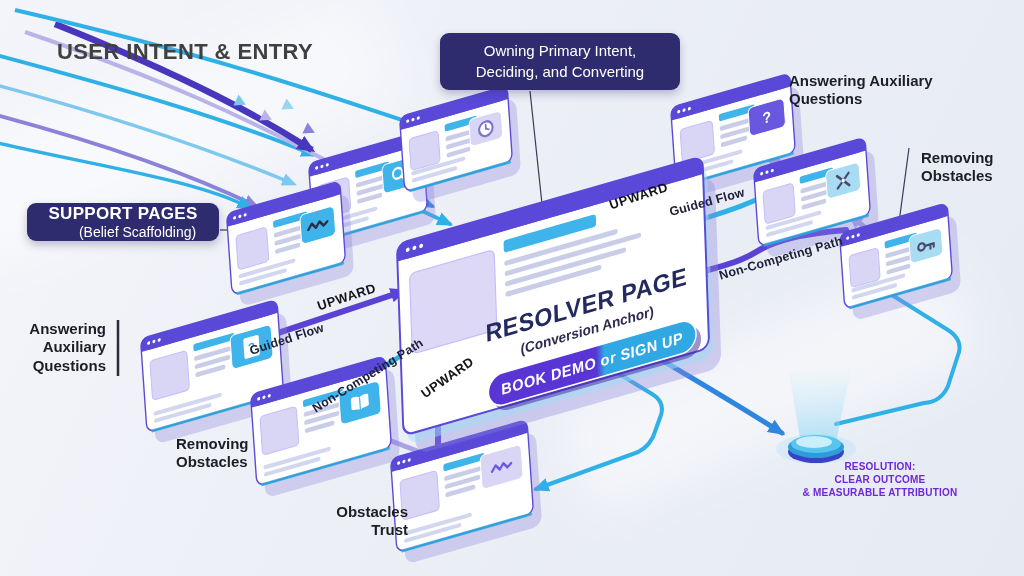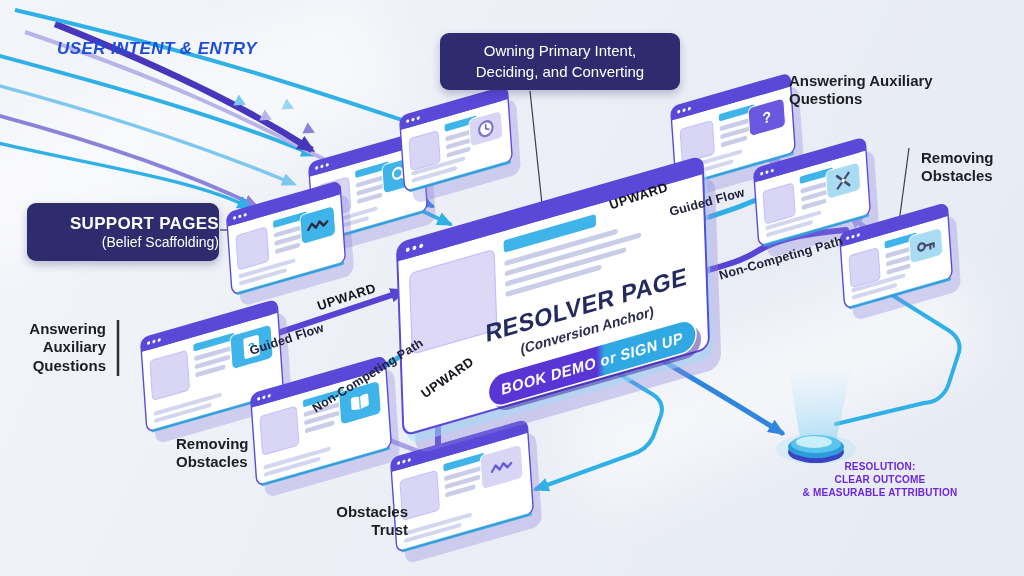--- a/index.html
+++ b/index.html
@@ -5,21 +5,21 @@
   html,body{margin:0;padding:0;}
   body{
     width:1024px;height:576px;position:relative;overflow:hidden;
     font-family:"Liberation Sans",sans-serif;
     background:linear-gradient(115deg,#f4f5fa 0%,#ecEFF6 45%,#e6eaf3 100%);
   }
   .streak{position:absolute;background:rgba(255,255,255,.5);transform:rotate(-22deg);filter:blur(26px);pointer-events:none;}
   #scene{position:absolute;left:0;top:0;z-index:1;}
   #scene text{font-family:"Liberation Sans",sans-serif;}
   .overlay{position:absolute;z-index:2;}
-  .big-title{font-size:17px;font-weight:800;letter-spacing:.4px;color:#1d4ed8;font-style:italic;}
+  .big-title{font-size:22px;font-weight:800;letter-spacing:.4px;color:#404040;}
   .banner{background:#2e2c6e;color:#fff;border-radius:9px;text-align:center;
     display:flex;flex-direction:column;justify-content:center;
     box-shadow:0 4px 8px rgba(40,40,100,.28);}
   .banner .b-line{font-size:15px;font-weight:500;line-height:1.35;}
   .banner .b-strong{font-size:17px;font-weight:800;letter-spacing:.3px;line-height:1.25;}
   .banner .b-sub{font-size:14px;font-weight:400;line-height:1.25;margin-left:29px;}
   .lbl{color:#1d1d24;font-weight:600;font-size:15px;line-height:1.22;}
   .lbl.caps{font-weight:800;font-size:10px;color:#6d28d9;line-height:1.28;letter-spacing:.2px;}
   .t-right{text-align:right;}
   .t-center{text-align:center;}
@@ -351,21 +351,21 @@
     </g>
 </svg>
 
 <div class="overlay big-title" style="left:57px;top:39px;">USER INTENT &amp; ENTRY</div>
 
 <div class="overlay banner" style="left:440px;top:33px;width:240px;height:57px;">
   <div class="b-line">Owning Primary Intent,</div>
   <div class="b-line">Deciding, and Converting</div>
 </div>
 
-<div class="overlay banner" style="left:27px;top:203px;width:192px;height:58px;align-items:flex-end;">
+<div class="overlay banner" style="left:27px;top:203px;width:192px;height:38px;">
   <div class="b-strong">SUPPORT PAGES</div>
   <div class="b-sub">(Belief Scaffolding)</div>
 </div>
 
 <div class="overlay lbl" style="left:789px;top:72px;">
   <div>Answering Auxiliary</div>
   <div>Questions</div>
 </div>
 
 <div class="overlay lbl" style="left:921px;top:149px;">

